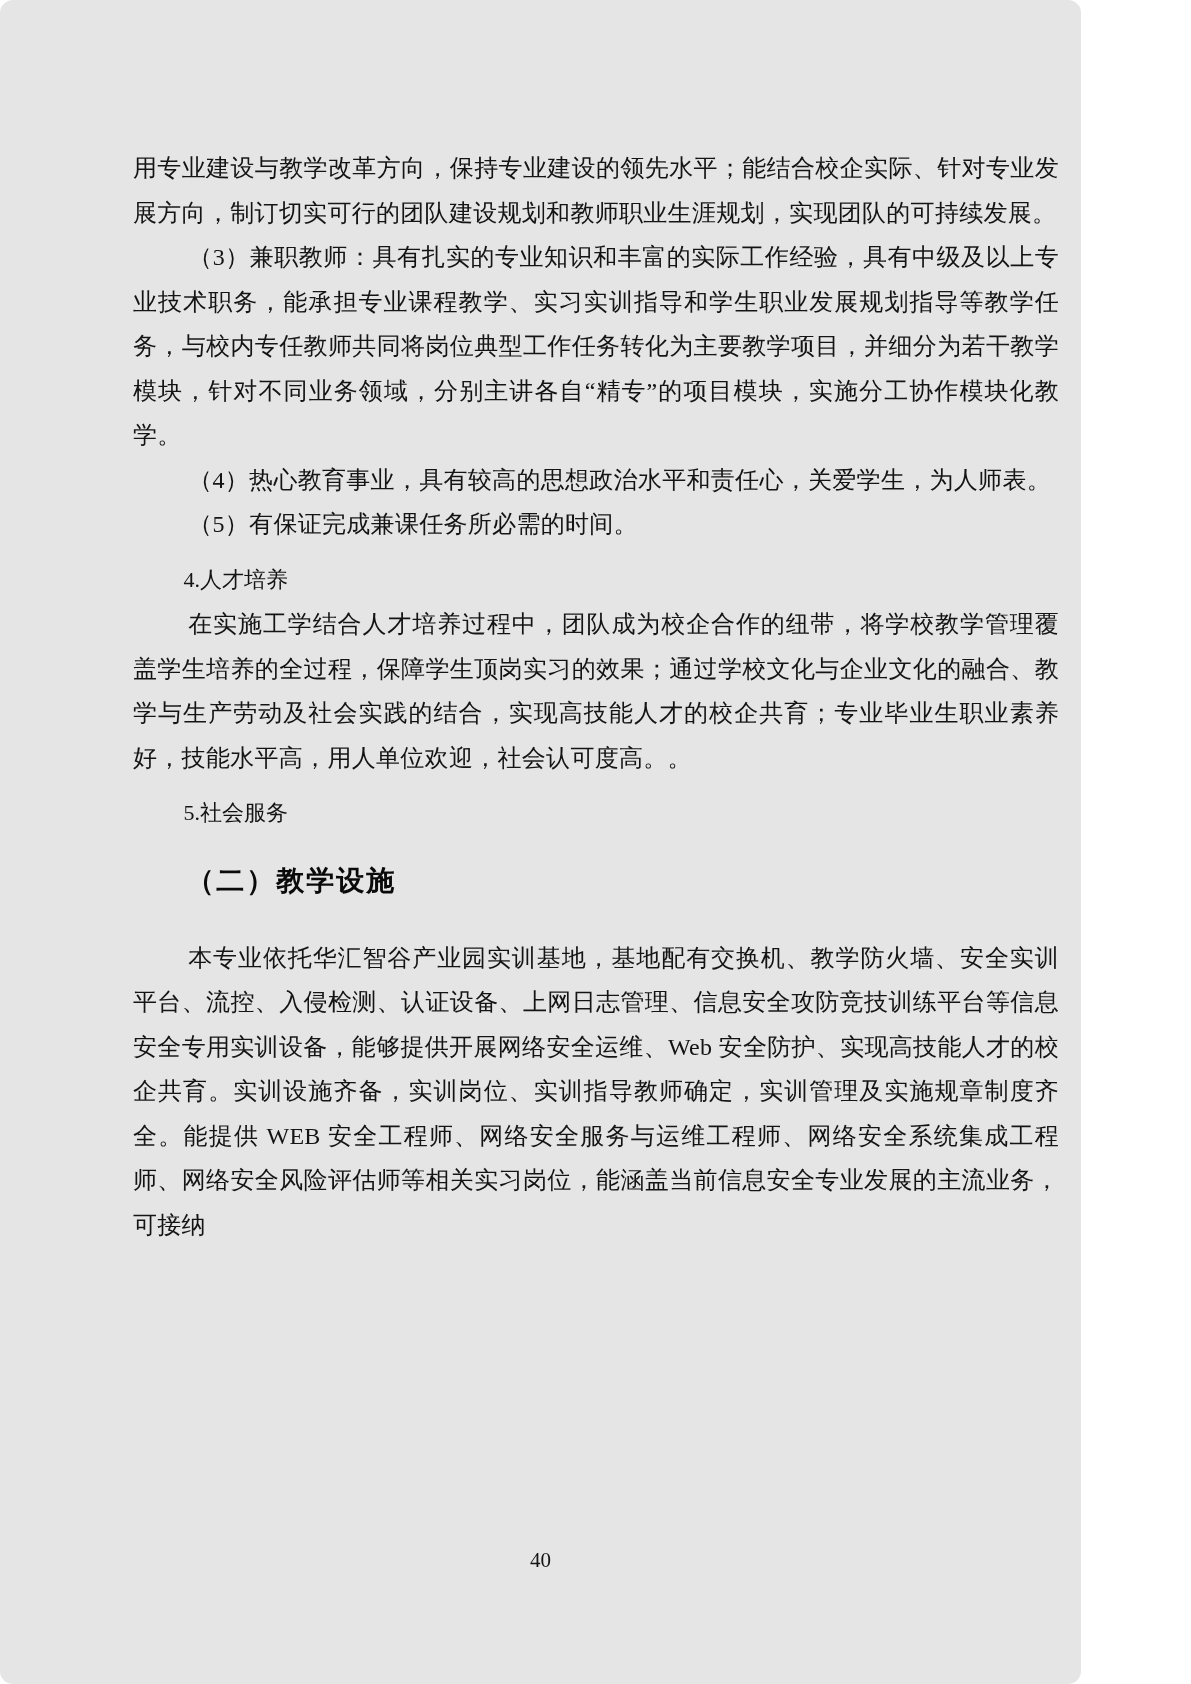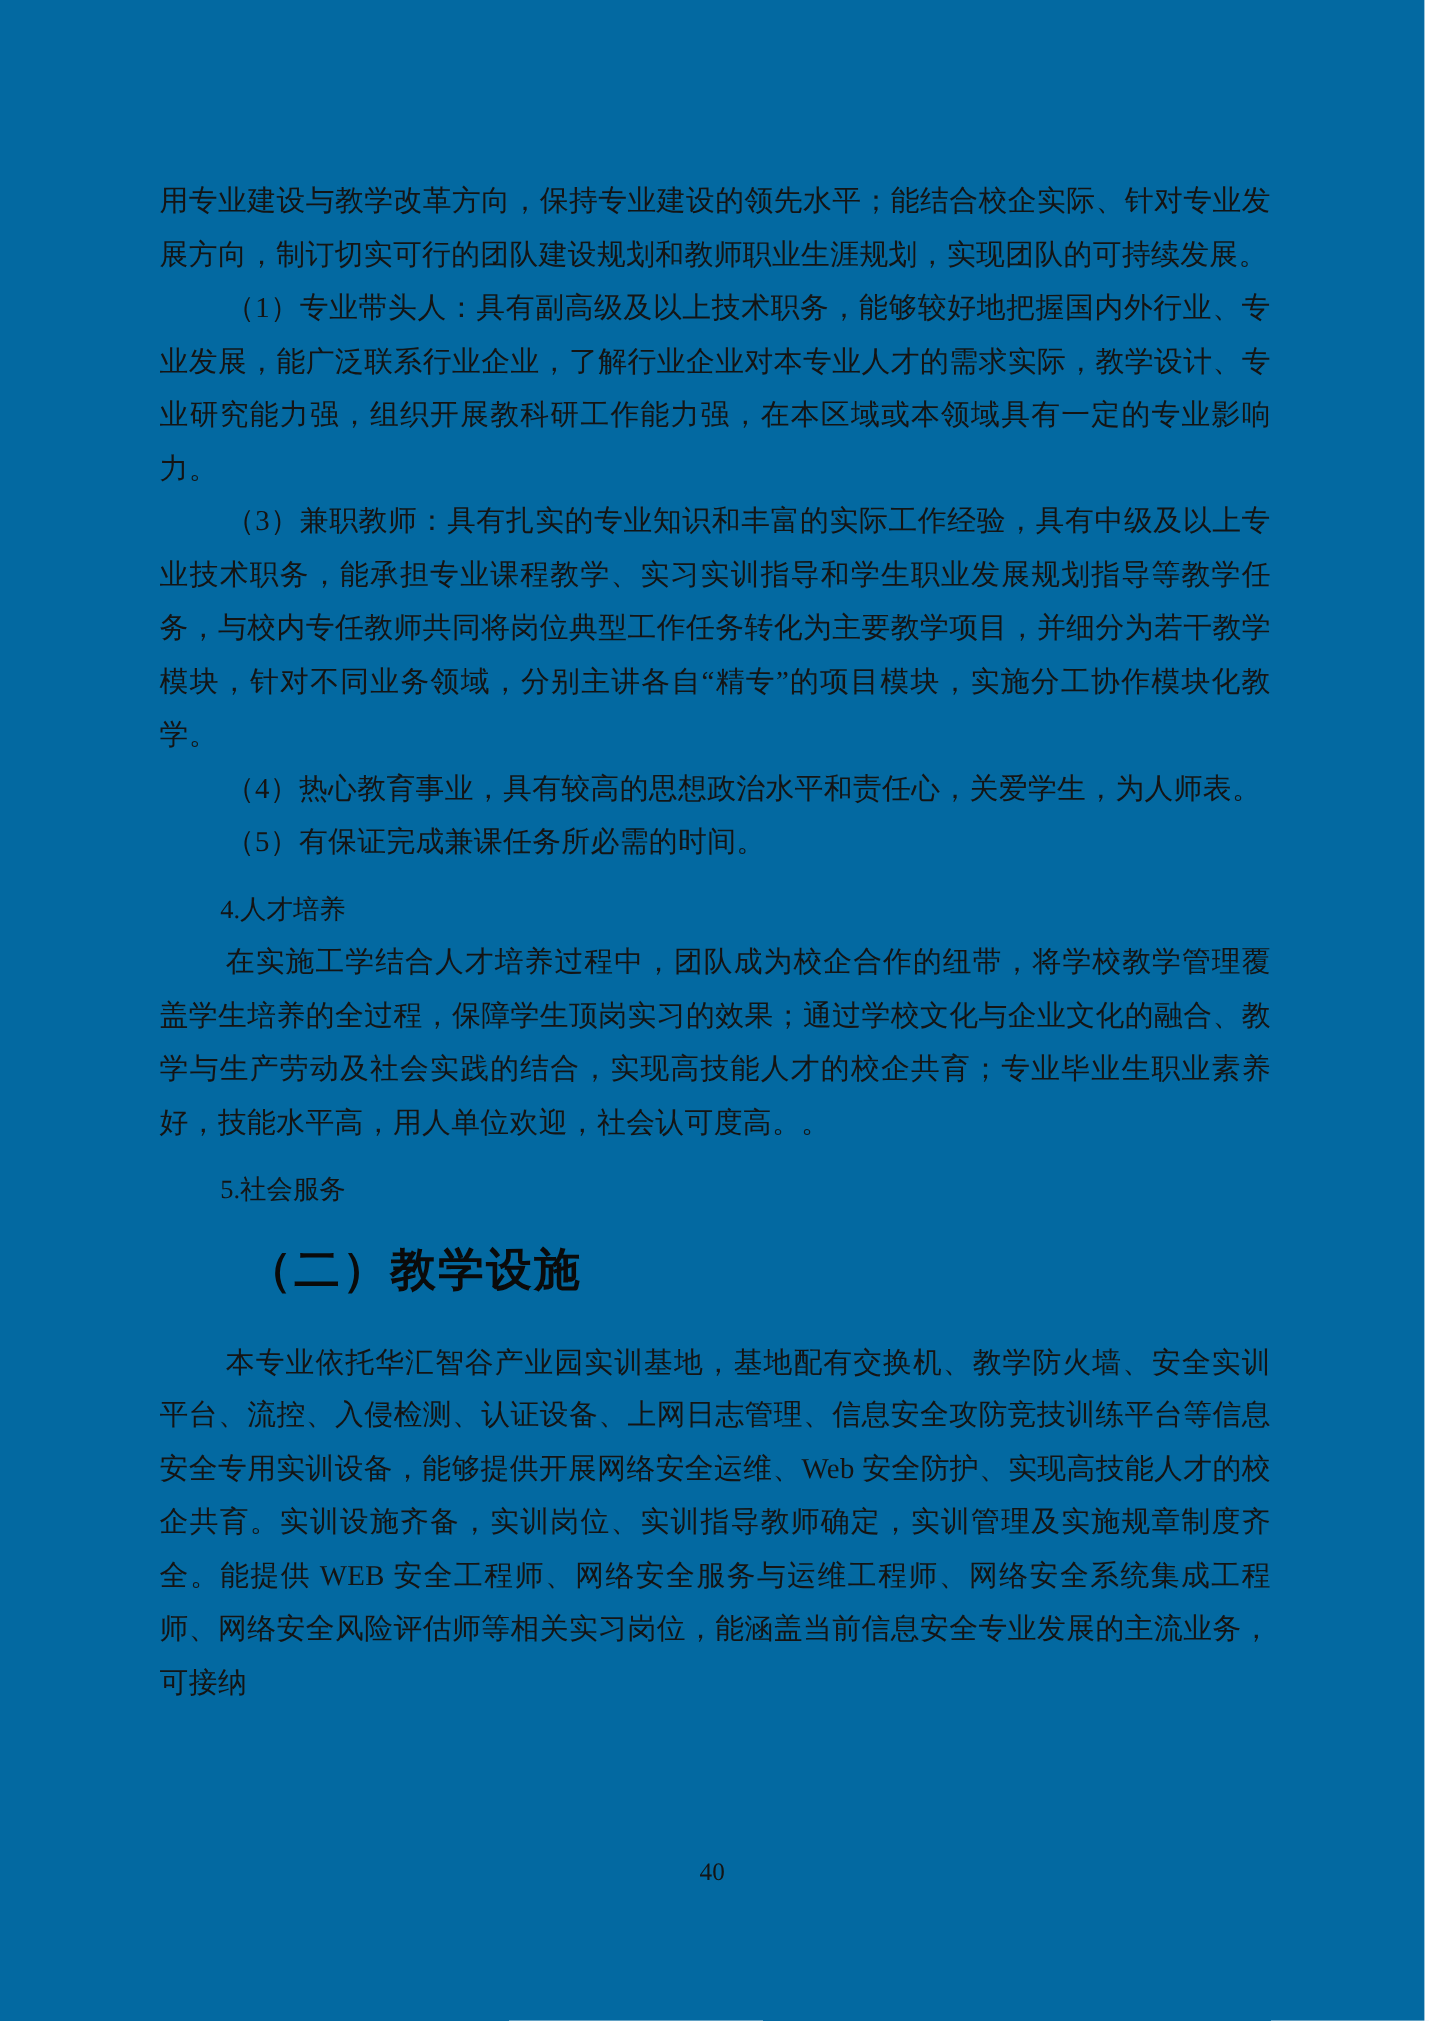--- a/index.html
+++ b/index.html
@@ -2,26 +2,27 @@
 <html><head>
 <meta charset="utf-8">
 <style>
   html, body {
     margin: 0;
     padding: 0;
     background: #ffffff;
   }
   .page {
     position: relative;
-    width: 1187px;
+    width: 1081px;
     height: 1684px;
-    background: #0369a1;
+    background: #e5e5e5;
     overflow: hidden;
     font-family: "Liberation Serif", "DejaVu Serif", serif;
     color: #141414;
+    border-radius: 13px;
   }
   .content {
     position: absolute;
     left: 133px;
     top: 146px;
     width: 926px;
   }
   .body-par {
     margin: 0;
     font-size: 24px;
@@ -36,21 +37,21 @@
     margin: 11px 0 0 0;
     font-size: 22px;
     line-height: 44.5px;
     text-indent: 2.3em;
     font-weight: normal;
   }
   .section-heading {
     margin: 22px 0 32px 0;
     font-family: "Liberation Sans", "DejaVu Sans", sans-serif;
     font-weight: bold;
-    font-size: 38px;
+    font-size: 28px;
     line-height: 46px;
     text-indent: 1.9em;
     letter-spacing: 2px;
     color: #0a0a0a;
   }
   .page-number {
     position: absolute;
     left: 0;
     right: 0;
     top: 1548px;
@@ -60,21 +61,20 @@
     color: #141414;
   }
 </style>
 </head>
 <body>
 
 <div class="page">
   <div class="content">
     <p class="body-par">用专业建设与教学改革方向，保持专业建设的领先水平；能结合校企实际、针对专业发展方向，制订切实可行的团队建设规划和教师职业生涯规划，实现团队的可持续发展。</p>
 
-    <p class="body-par indent">（1）专业带头人：具有副高级及以上技术职务，能够较好地把握国内外行业、专业发展，能广泛联系行业企业，了解行业企业对本专业人才的需求实际，教学设计、专业研究能力强，组织开展教科研工作能力强，在本区域或本领域具有一定的专业影响力。</p>
 
 
     <p class="body-par indent">（3）兼职教师：具有扎实的专业知识和丰富的实际工作经验，具有中级及以上专业技术职务，能承担专业课程教学、实习实训指导和学生职业发展规划指导等教学任务，与校内专任教师共同将岗位典型工作任务转化为主要教学项目，并细分为若干教学模块，针对不同业务领域，分别主讲各自“精专”的项目模块，实施分工协作模块化教学。</p>
 
     <p class="body-par indent">（4）热心教育事业，具有较高的思想政治水平和责任心，关爱学生，为人师表。</p>
 
     <p class="body-par indent">（5）有保证完成兼课任务所必需的时间。</p>
 
     <h3 class="sub-heading">4.人才培养</h3>
 

